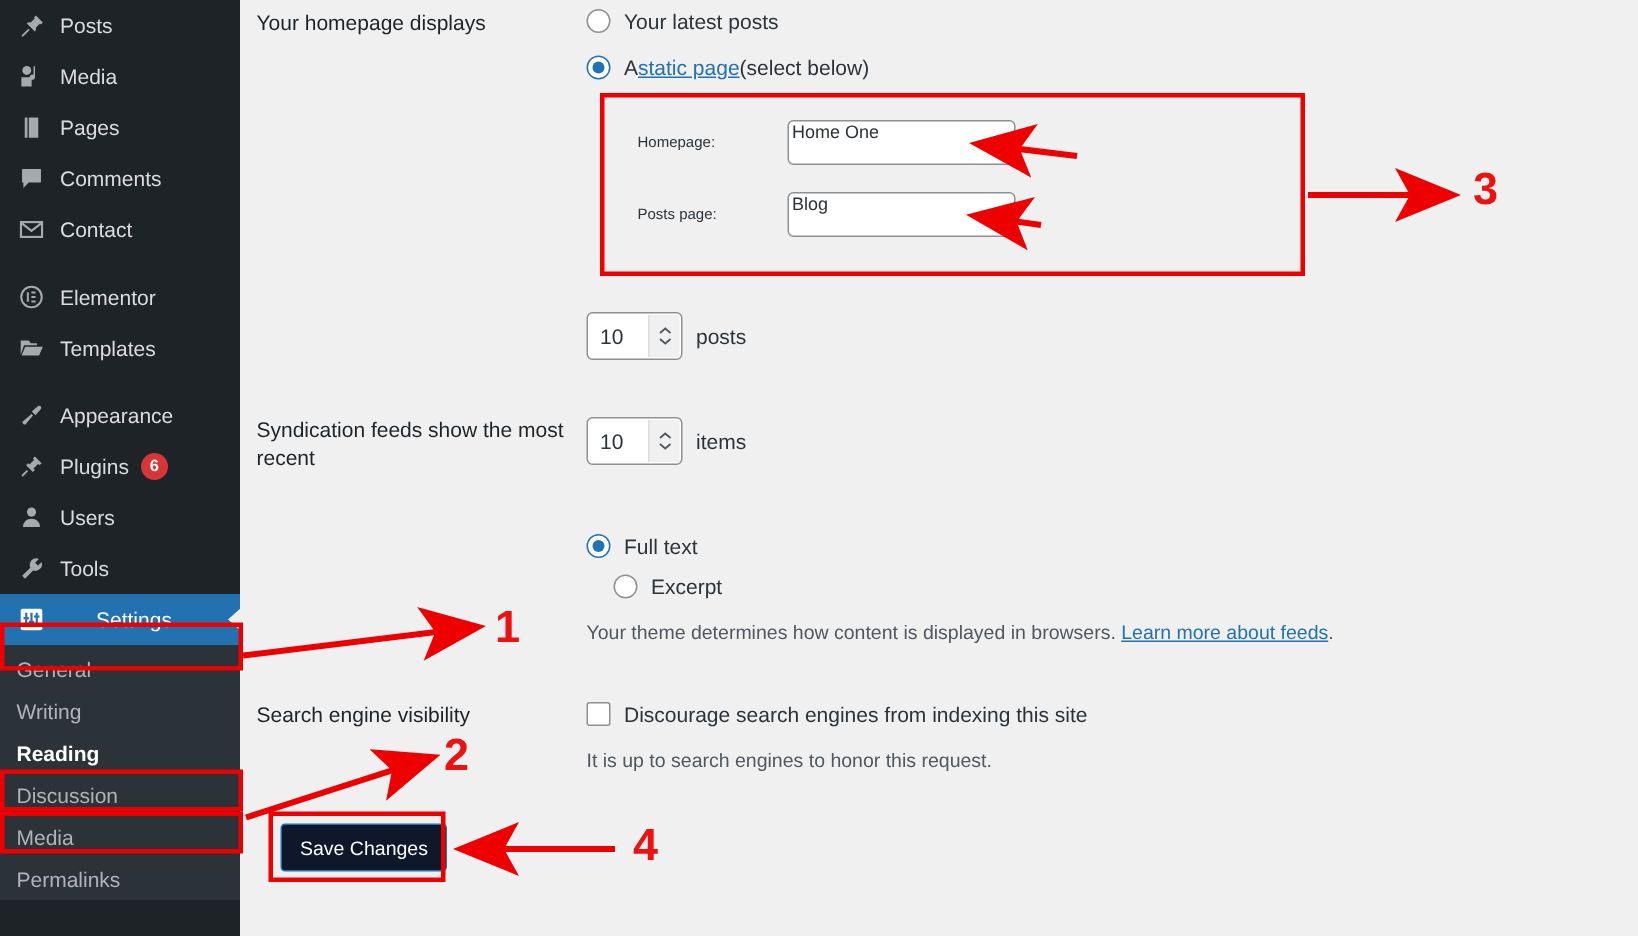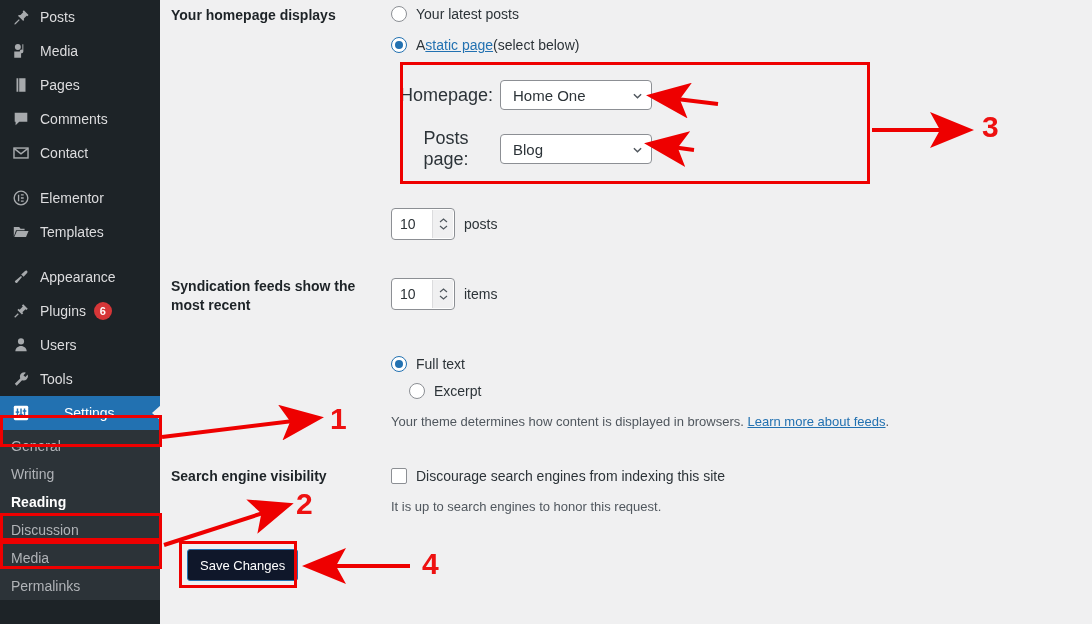--- a/index.html
+++ b/index.html
@@ -80,21 +80,21 @@
   
   #content {
     position: absolute; left: 160px; top: 0;
     width: 932px; height: 624px;
     background: #f0f0f1;
   }
 
   .row { position: absolute; }
   .field-label {
     font-size: 14px;
-    font-weight: bold;
+    font-weight: normal;
     color: #1d2327;
     line-height: 19px;
     width: 210px;
   }
 
   .radio-line { display: flex; align-items: center; font-size: 14px; color: #2c3338; }
   .radio {
     width: 16px; height: 16px; border-radius: 50%;
     border: 1px solid #8c8f94; background: #fff;
     margin-right: 9px; flex: none;
@@ -109,29 +109,29 @@
   .link { color: #2271b1; text-decoration: underline; }
 
   .checkbox {
     width: 16px; height: 16px;
     border: 1px solid #8c8f94; background: #fff;
     border-radius: 2px; margin-right: 9px; flex: none;
   }
 
   
   .selrow { display: flex; align-items: center; }
-  .sel-label { font-size: 18px; color: #2c3338; width: 92px; text-align: center; margin-right: 8px; }
+  .sel-label { font-size: 10px; color: #2c3338; width: 92px; text-align: left; margin-right: 8px; margin-left: 25px; }
   .select {
     position: relative;
     width: 152px; height: 30px;
     border: 1px solid #8c8f94; border-radius: 4px;
     background: #fff;
-    font-size: 15px; color: #2c3338;
-    display: flex; align-items: center;
-    padding-left: 12px;
+    font-size: 12px; color: #2c3338;
+    display: flex; 
+    padding-left: 2px;
     cursor: pointer;
   }
   .chev {
     position: absolute; right: 9px; top: 50%;
     margin-top: -3px;
     width: 9px; height: 9px;
   }
 
   
   .numwrap {

